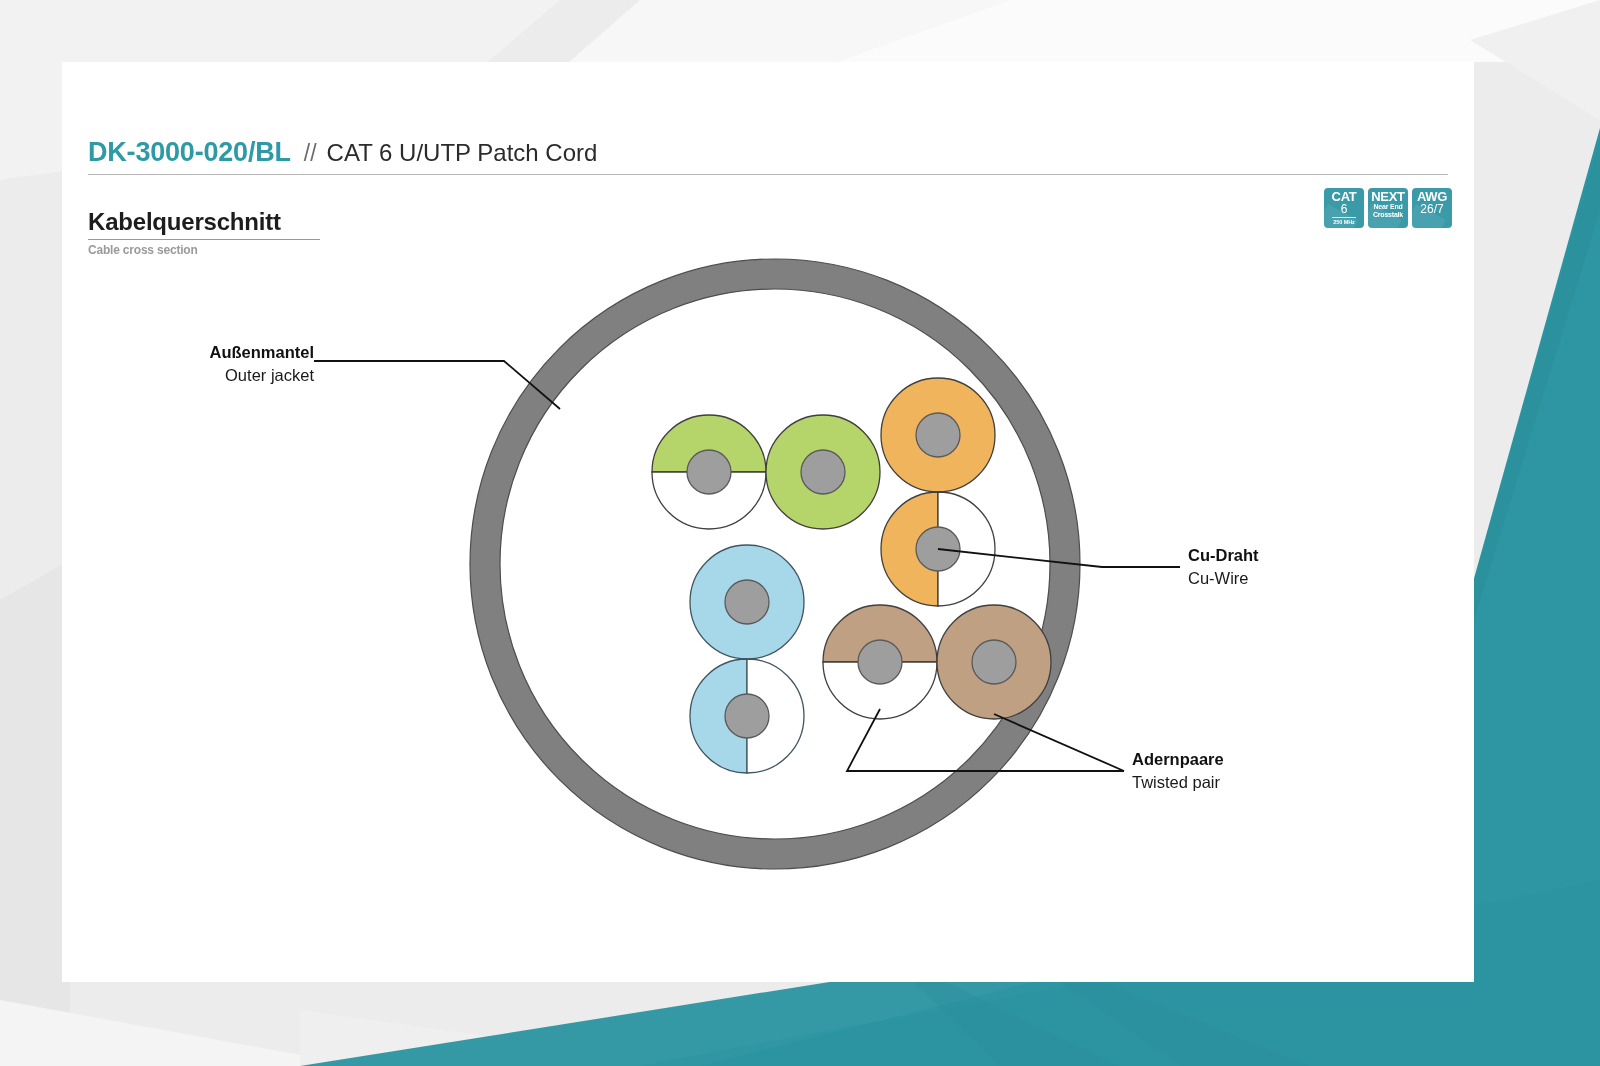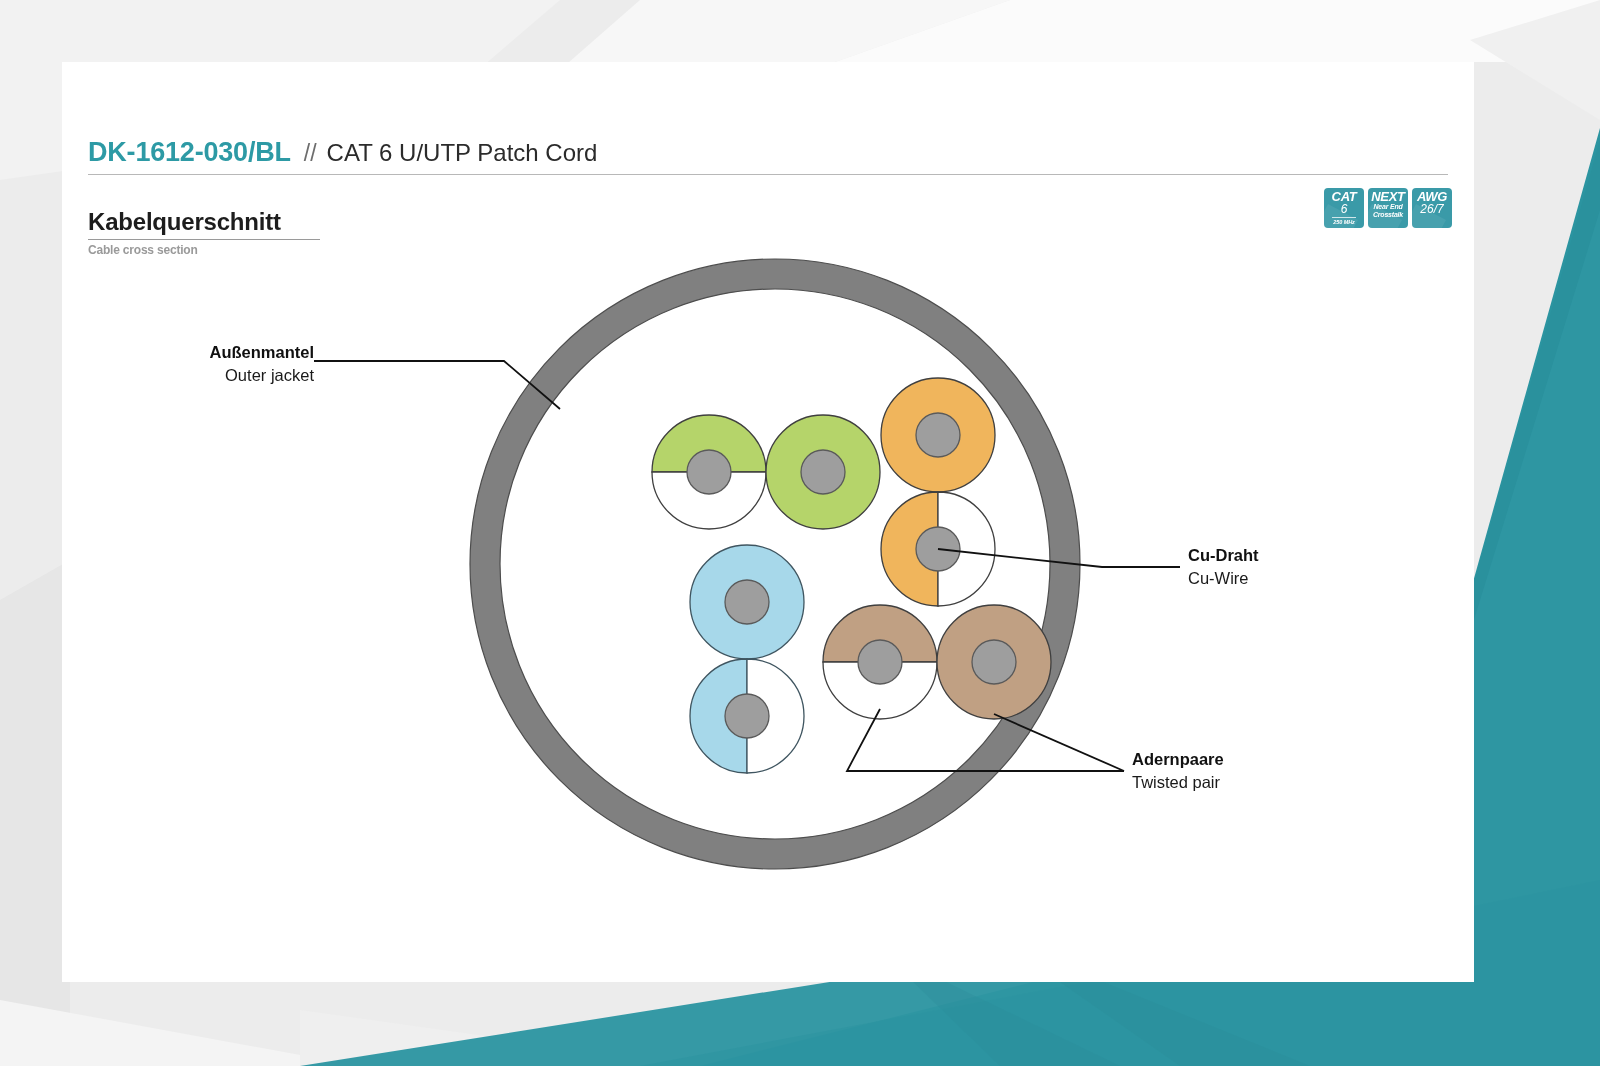--- a/index.html
+++ b/index.html
@@ -51,21 +51,21 @@
   
   #logo {
     position:absolute; left:1256px; top:26px;
     width:160px; height:48px;
   }
   #logo svg { display:block; }
 
   
   #badges {
     position:absolute; left:1262px; top:126px;
-    display:flex; gap:4px; align-items:flex-end;font-style:italic;
+    display:flex; gap:4px; align-items:flex-end;
   }
   .badge {
     width:40px; height:40px;
     background:#3a9aa8;
     border-radius:4px;
     color:#ffffff;
     display:flex; flex-direction:column;
     align-items:center; justify-content:flex-start;
     padding-top:2px;
     position:relative;
@@ -131,21 +131,21 @@
     <polygon points="1600,1066 640,1066 1310,940 1600,880" fill="#2c93a0" opacity="0.55"></polygon>
     <polygon points="1180,1066 1310,1066 1000,940" fill="#2a8c98" opacity="0.35"></polygon>
     <polygon points="1000,1066 1120,1066 880,950" fill="#2a8c98" opacity="0.3"></polygon>
   </svg>
 
   <div id="card">
 
 
     <div id="header-row">
       <div id="title-line">
-        <span class="t-code">DK-1612-030/BL</span>
+        <span class="t-code">DK-3000-020/BL</span>
         <span class="t-slash">//</span>
         <span class="t-desc">CAT 6 U/UTP Patch Cord</span>
       </div>
       <div id="title-rule"></div>
     </div>
 
     <div id="badges">
       <div class="badge">
         <span class="b1">CAT</span>
         <span class="b2">6</span>

